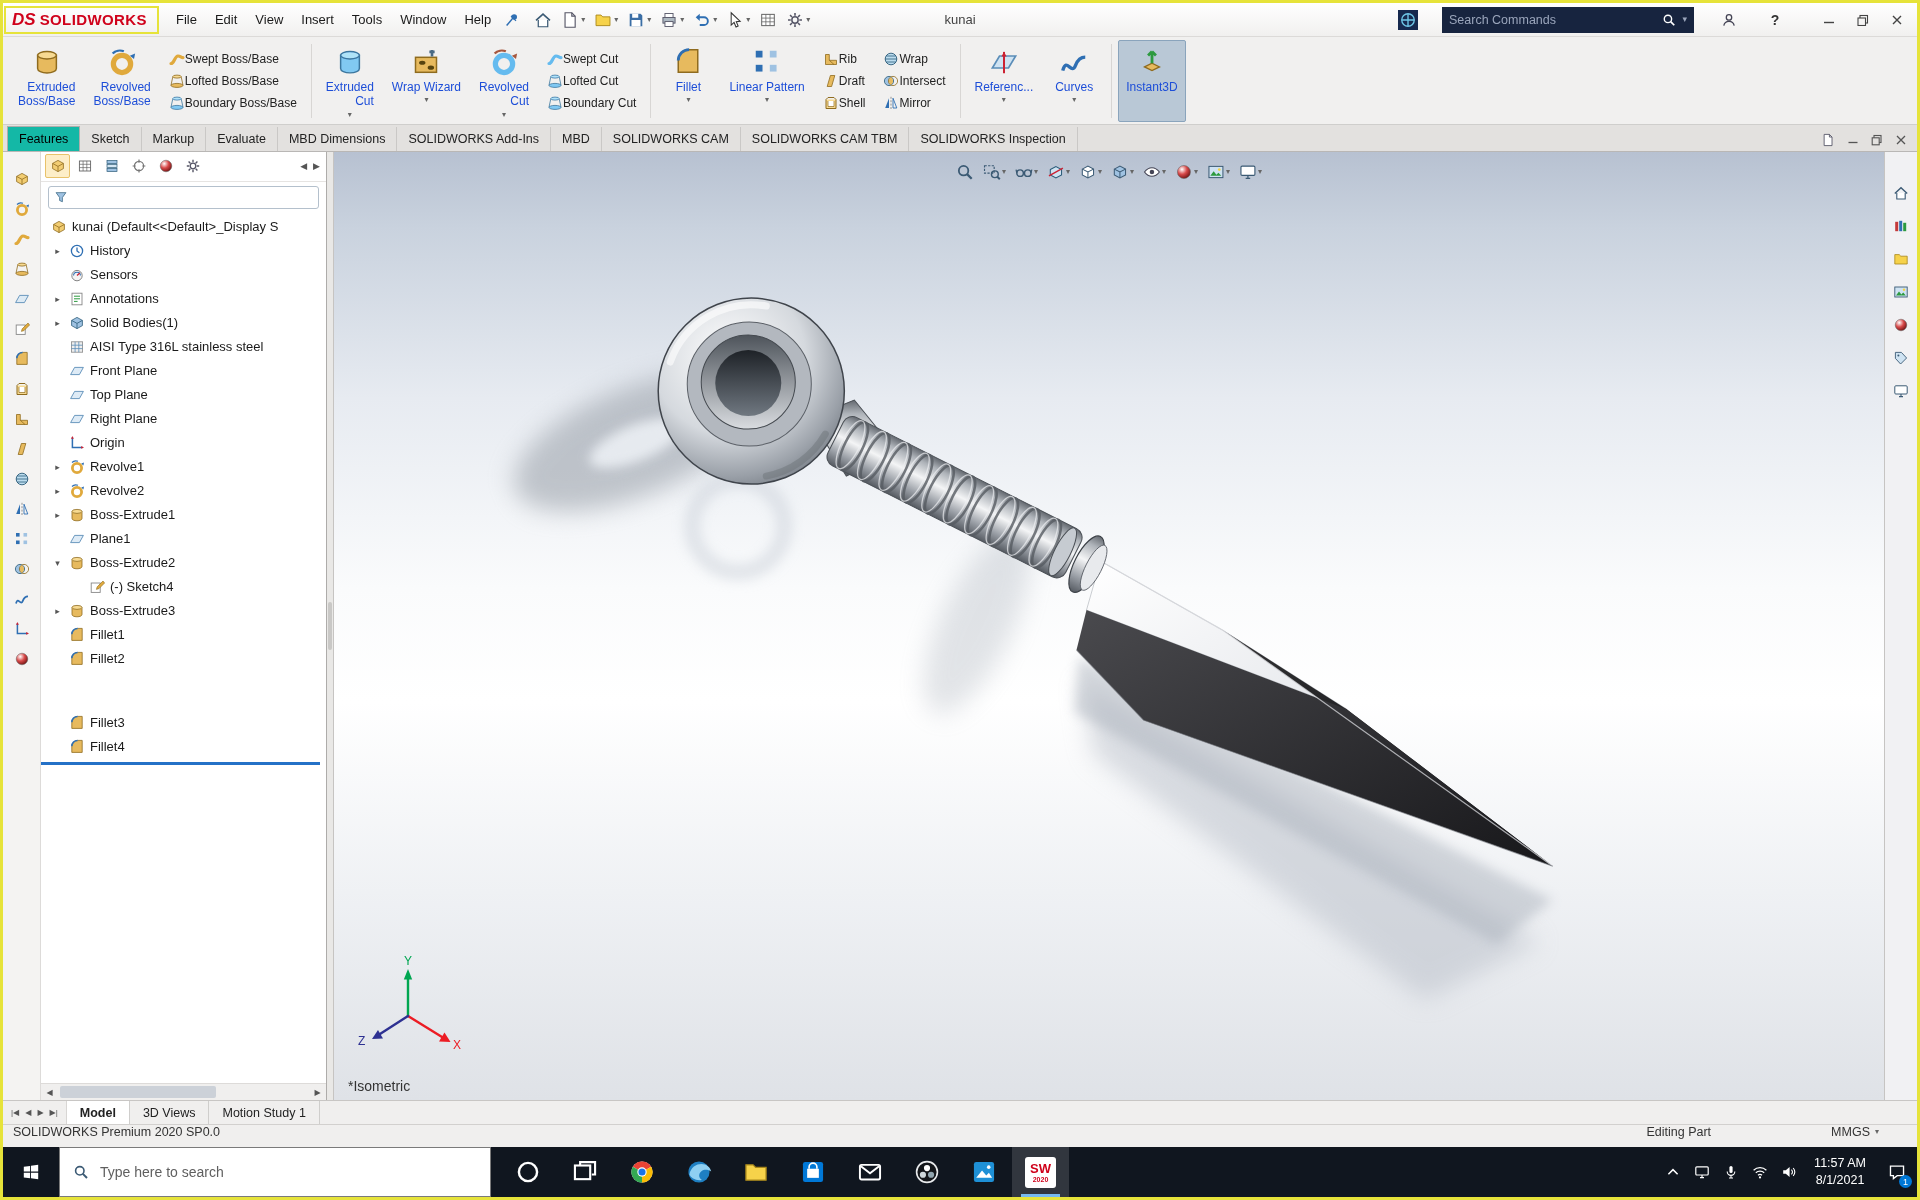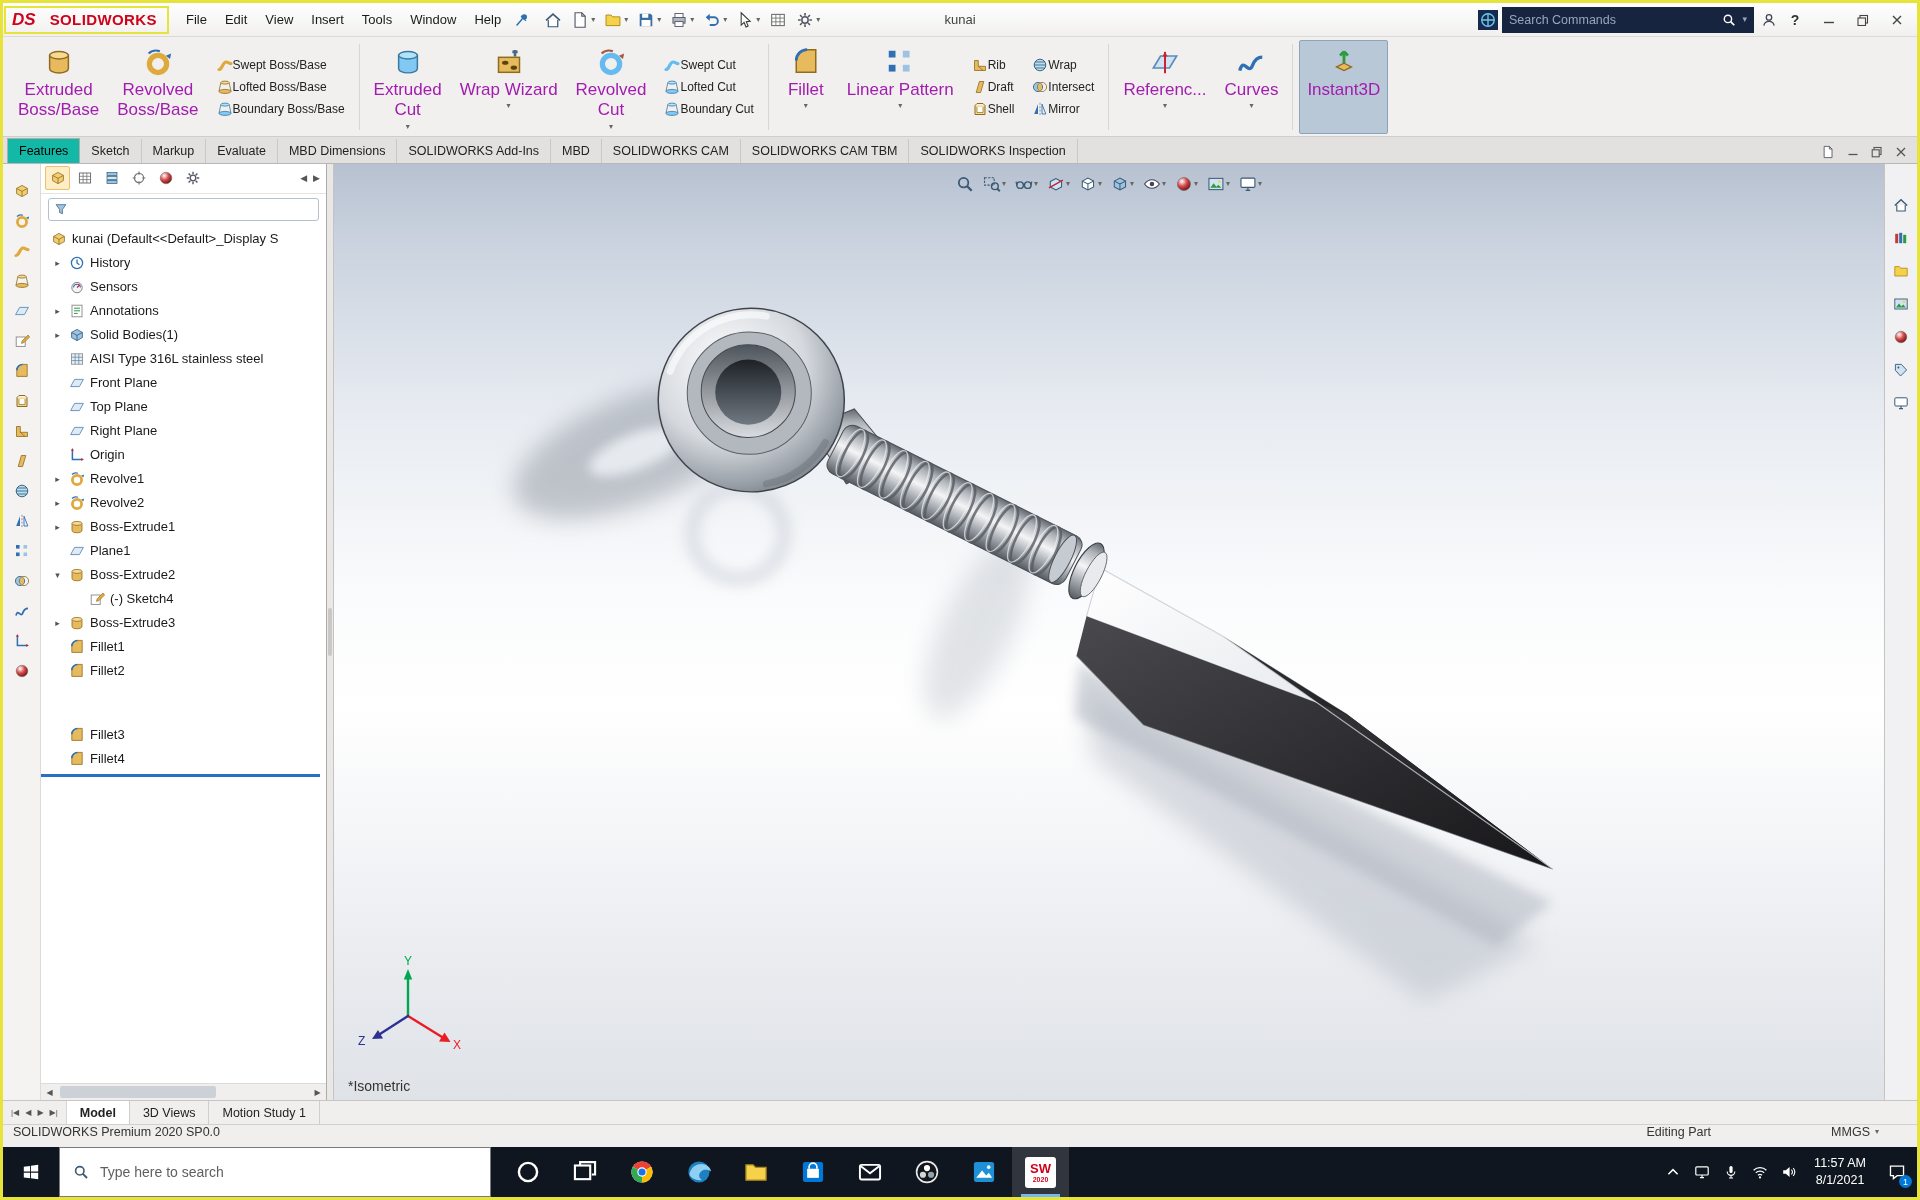--- a/index.html
+++ b/index.html
@@ -16,47 +16,47 @@
   .ic30{width:30px;height:30px;flex:0 0 30px}
   .inv{filter:grayscale(1) invert(1) brightness(1.7)}
   .teal{filter:hue-rotate(158deg) saturate(.8)}
   .caret{font-size:8px;color:#666;line-height:1}
   .caret.light{color:#9aa5bb;font-size:9px}
 
   .screen{width:1920px;height:1200px;border:3px solid var(--c-border,#e6e33a);display:flex;flex-direction:column;background:#f0efee;overflow:hidden}
 
   
   .titlebar{flex:0 0 34px;display:flex;align-items:center;background:linear-gradient(#ffffff,#f1f0ef);border-bottom:1px solid #dcdad8;position:relative;z-index:5}
-  .logo-box{display:flex;align-items:center;gap:14px;padding:0 10px 0 6px;border:2px solid var(--c-border,#e6e33a);margin:1px 4px 1px 1px;height:28px}
+  .logo-box{display:flex;align-items:center;gap:4px;padding:0 10px 0 6px;border:2px solid var(--c-border,#e6e33a);margin:1px 4px 1px 1px;height:28px}
   .logo-mark{color:var(--c-red,#d0021b);font-weight:bold;font-style:italic;font-size:17px}
   .logo-text{color:var(--c-red,#d0021b);font-weight:bold;font-size:15px;letter-spacing:.4px}
   .menus{display:flex;margin-left:4px}
   .menu-item{padding:5px 9px;cursor:default;white-space:nowrap}
   .pin{margin:0 10px 0 4px;display:flex}
   .qat{display:flex;align-items:center;gap:1px}
   .qat-btn{display:flex;align-items:center;gap:2px;padding:3px 4px;border-radius:2px}
   .doc-title{position:absolute;left:50%;transform:translateX(-50%);color:#444;font-size:13px;pointer-events:none}
-  .tb-right{margin-left:auto;display:flex;align-items:center;gap:4px;padding-right:3px}
+  .tb-right{margin-left:auto;display:flex;align-items:center;gap:24px;padding-right:3px}
   .login-btn{display:flex}
   .search-cmd{display:flex;align-items:center;background:var(--c-navy,#17243f);height:26px;width:252px;padding:0 7px;gap:6px}
   .search-cmd input{flex:1;background:transparent;border:none;outline:none;color:#d7deea;font-size:12.5px;min-width:0}
   .search-cmd input::placeholder{color:#9aa5bb}
   .tb-ic{display:flex;align-items:center;justify-content:center;width:22px;height:24px}
   .tb-ic.help{font-size:14px;font-weight:bold;color:#333}
   .win-btns{display:flex;margin-left:2px}
   .win-btn{width:34px;height:28px;display:flex;align-items:center;justify-content:center}
 
   
   .ribbon{flex:0 0 86px;display:flex;align-items:stretch;background:#f1f0ef;border-bottom:1px solid #cfcecc;padding:3px 4px 2px}
   .rgroup{display:flex;align-items:stretch;gap:2px;padding:0 3px}
   .rdiv{width:1px;background:#d8d6d4;margin:4px 3px}
   .rlarge{display:flex;flex-direction:column;align-items:center;padding:6px 7px 2px;min-width:62px;border:1px solid transparent;border-radius:2px}
   .rlarge.hl{background:var(--c-i3d,#b9c8d6);border-color:#8aa4bc}
   .rlarge .ic30{margin-bottom:3px}
-  .rlab{font-size:17px;text-align:center;line-height:1.2;color:#a21caf}
+  .rlab{font-size:12px;text-align:right;line-height:1.2;color:#1d4ed8}
   .rlarge .caret{margin-top:2px}
   .rstack{display:flex;flex-direction:column;justify-content:center;gap:4px;padding:2px 5px}
   .rsmall{display:flex;align-items:center;font-size:12px;color:#222;padding:1px 3px;border-radius:2px;white-space:nowrap}
 
   
   .tabbar{flex:0 0 27px;display:flex;align-items:flex-end;background:#e3e1df;border-bottom:1px solid #b9b7b5;padding-left:4px}
   .tabs{display:flex;align-items:flex-end;height:100%}
   .tab{padding:5px 11px 5px;font-size:12.5px;color:#222;border-right:1px solid #cac8c6;white-space:nowrap}
   .tab.active{background:#14b8a6;border:1px solid #b0aeac;border-bottom:none;color:#000}
   .tabbar-right{margin-left:auto;display:flex;align-items:center;gap:12px;padding:0 10px 4px 0}

